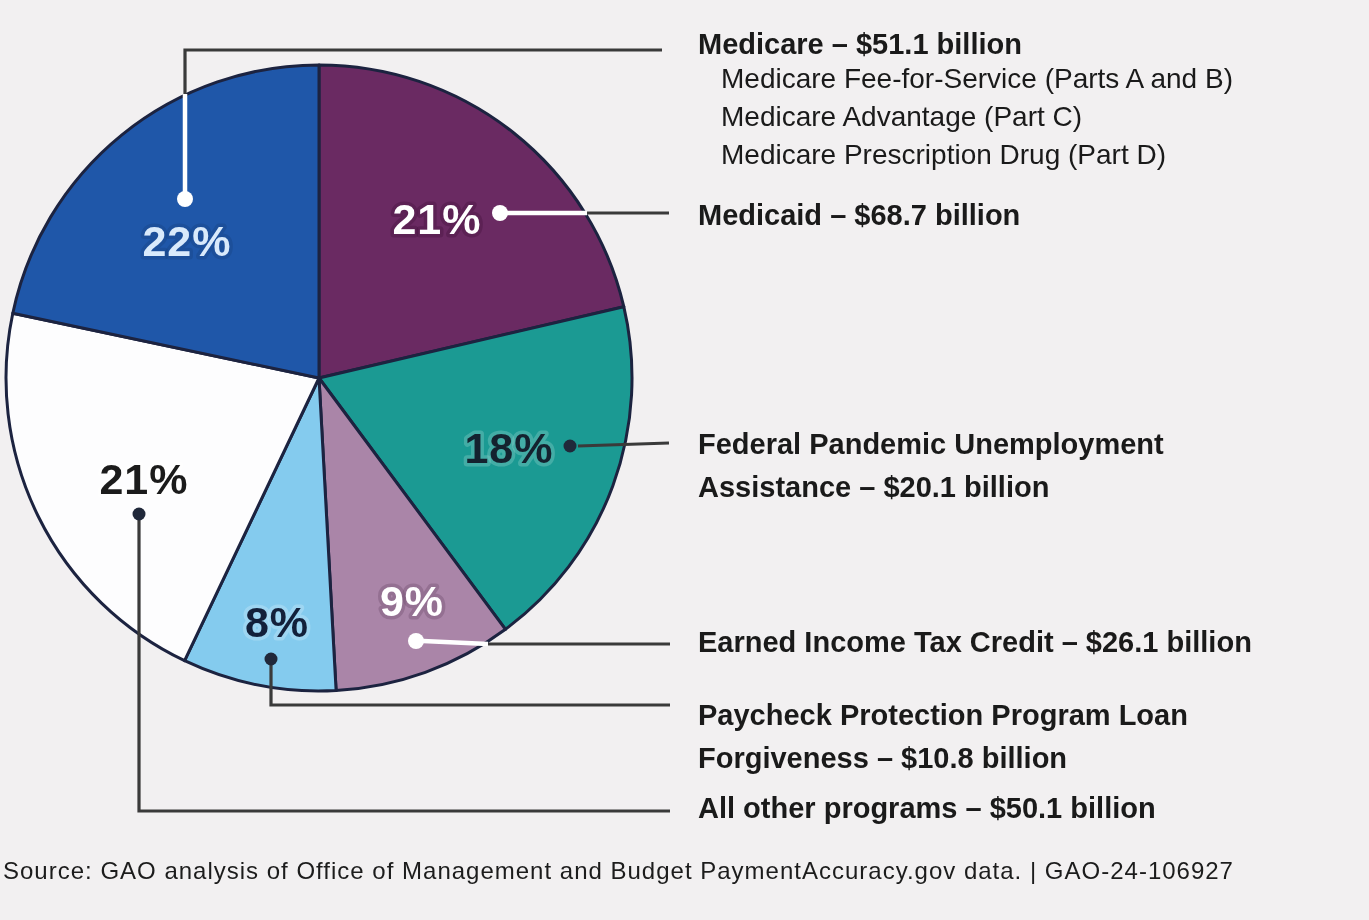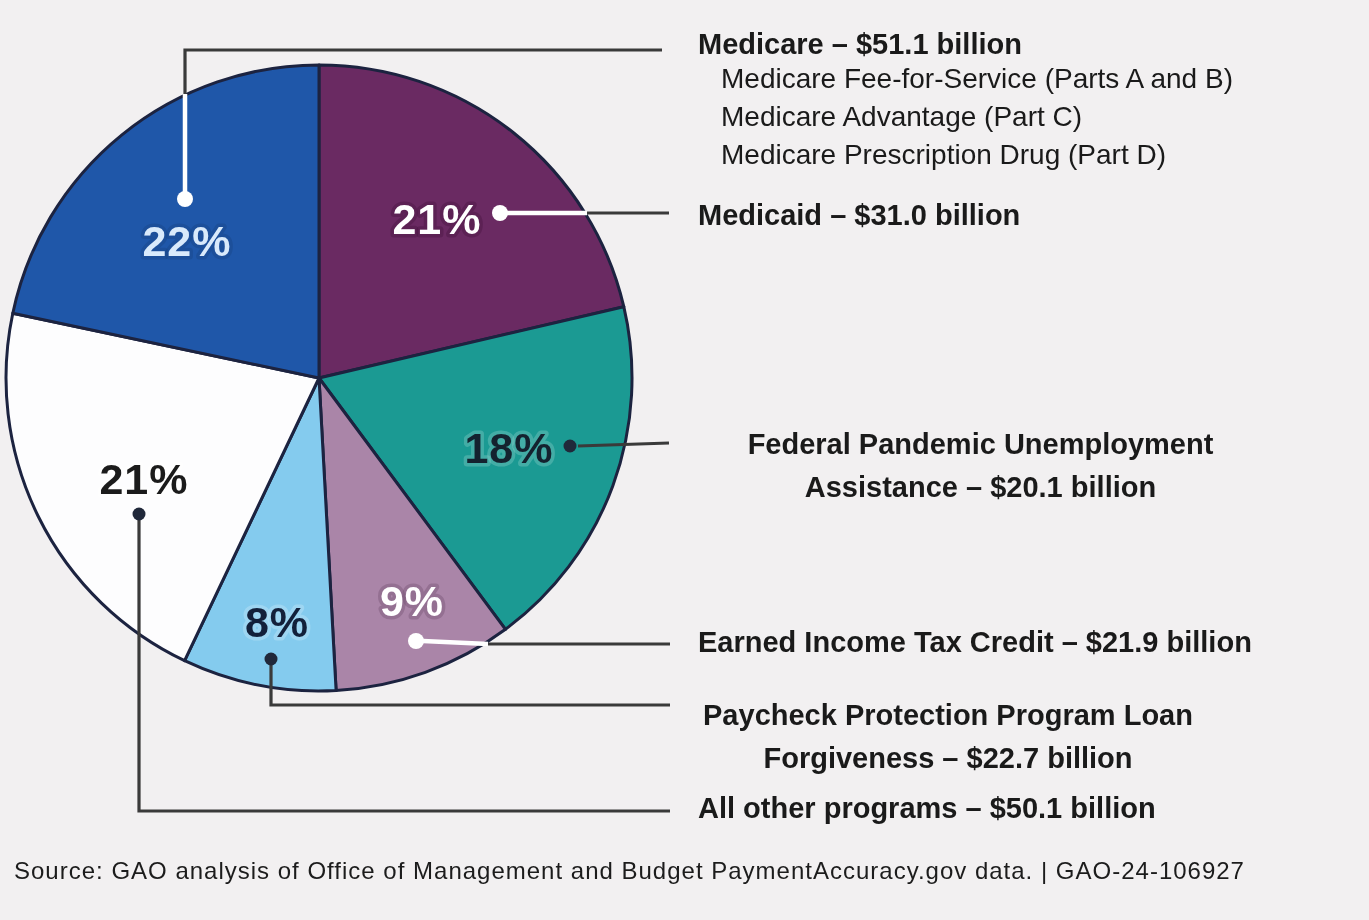--- a/index.html
+++ b/index.html
@@ -3,25 +3,25 @@
 <meta charset="utf-8">
 <style>
   html,body{margin:0;padding:0;background:#e8e6e8;}
   .stage{
     position:relative;width:1369px;height:920px;overflow:hidden;
     background:#f2f0f1;
     font-family:"Liberation Sans",sans-serif;
   }
   #pie-svg{position:absolute;left:0;top:0;width:1369px;height:920px;}
   .co{position:absolute;color:#1a1a1a;}
-  .h{font-weight:700;font-size:29px;line-height:36px;white-space:nowrap;text-align:center;}
+  .h{font-weight:700;font-size:29px;line-height:36px;white-space:nowrap;}
   .two{white-space:normal;line-height:43px;}
   .s{font-weight:400;font-size:28px;line-height:34px;white-space:nowrap;}
   .source{
-    position:absolute;left:14px;top:856px;
+    position:absolute;left:3px;top:856px;
     font-size:24px;line-height:30px;letter-spacing:1px;
     color:#1c1c1c;white-space:nowrap;
   }
   .pct{font-family:"Liberation Sans",sans-serif;font-weight:700;font-size:43px;letter-spacing:1px;}
 </style>
 </head>
 <body>
 
 <div class="stage">
 
@@ -53,24 +53,24 @@
       <text x="277" y="637" text-anchor="middle" fill="#13203a" stroke="#cfeaf8" stroke-width="7" stroke-opacity="0.35" paint-order="stroke" stroke-linejoin="round" class="pct">8%</text>
       <text x="144" y="494" text-anchor="middle" fill="#1b1b1b" stroke="#ffffff" stroke-width="7" stroke-opacity="0.35" paint-order="stroke" stroke-linejoin="round" class="pct">21%</text>
       <text x="187" y="256" text-anchor="middle" fill="#d9eafb" stroke="#16437e" stroke-width="7" stroke-opacity="0.35" paint-order="stroke" stroke-linejoin="round" class="pct">22%</text>
     </svg>
 
   <div class="co h" style="left:698px;top:26px">Medicare – $51.1 billion</div>
   <div class="co s" style="left:721px;top:62px">Medicare Fee-for-Service (Parts A and B)</div>
   <div class="co s" style="left:721px;top:138px">Medicare Prescription Drug (Part D)</div>
   <div class="co s" style="left:721px;top:100px">Medicare Advantage (Part C)</div>
 
-  <div class="co h" style="left:698px;top:197px">Medicaid – $31.0 billion</div>
+  <div class="co h" style="left:698px;top:197px">Medicaid – $68.7 billion</div>
 
   <div class="co h two" style="left:698px;top:423px;max-width:565px">Federal Pandemic Unemployment Assistance – $20.1 billion</div>
 
-  <div class="co h" style="left:698px;top:624px">Earned Income Tax Credit – $21.9 billion</div>
+  <div class="co h" style="left:698px;top:624px">Earned Income Tax Credit – $26.1 billion</div>
 
-  <div class="co h two" style="left:698px;top:694px;max-width:500px">Paycheck Protection Program Loan Forgiveness – $22.7 billion</div>
+  <div class="co h two" style="left:698px;top:694px;max-width:500px">Paycheck Protection Program Loan Forgiveness – $10.8 billion</div>
 
   <div class="co h" style="left:698px;top:790px">All other programs – $50.1 billion</div>
 
   <div class="source">Source: GAO analysis of Office of Management and Budget PaymentAccuracy.gov data. | GAO-24-106927</div>
 </div>
 
 </body></html>

